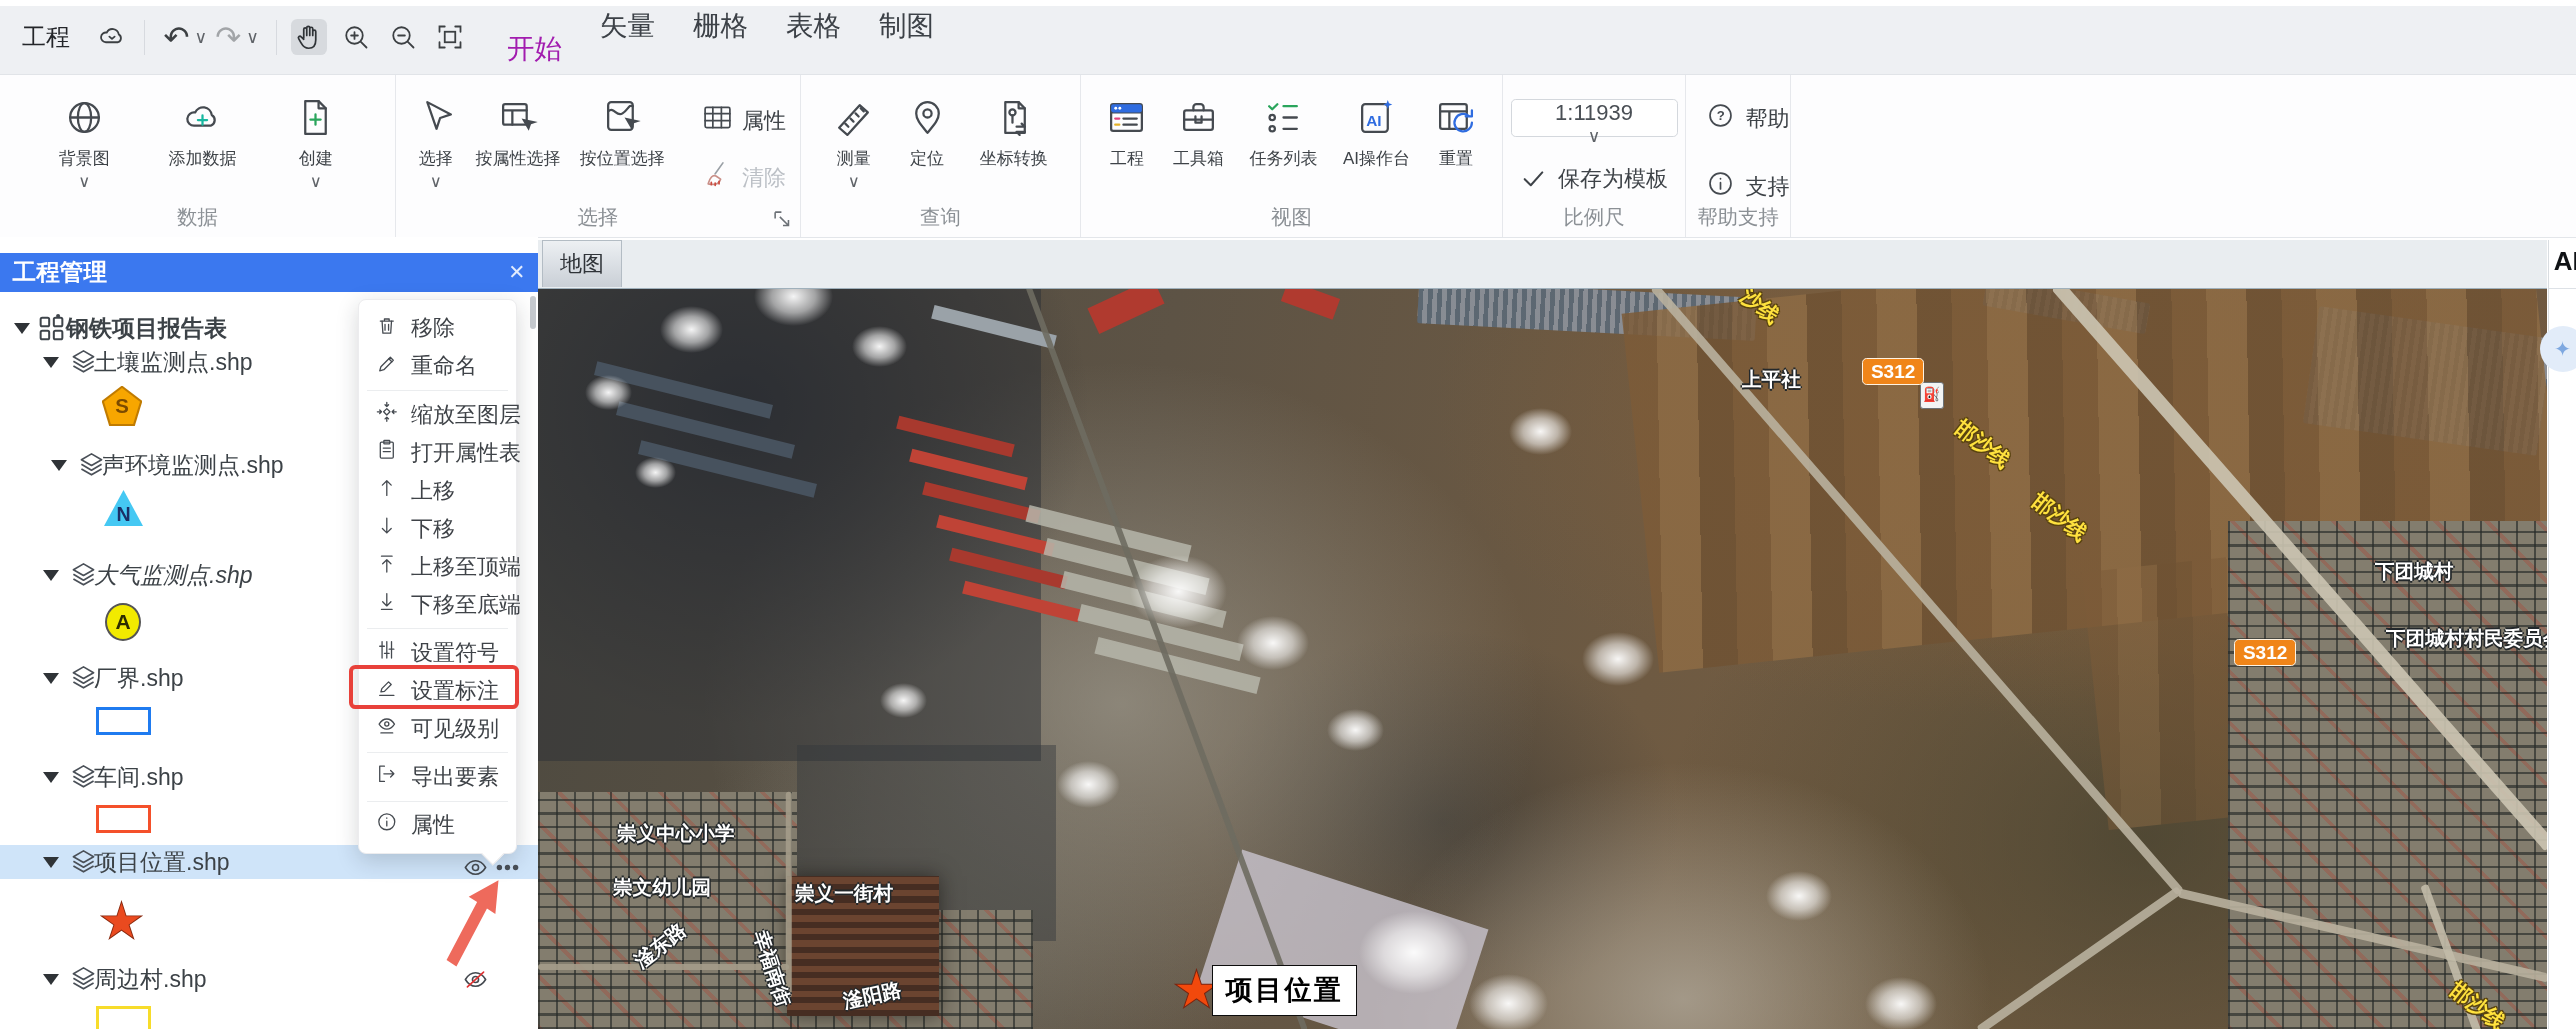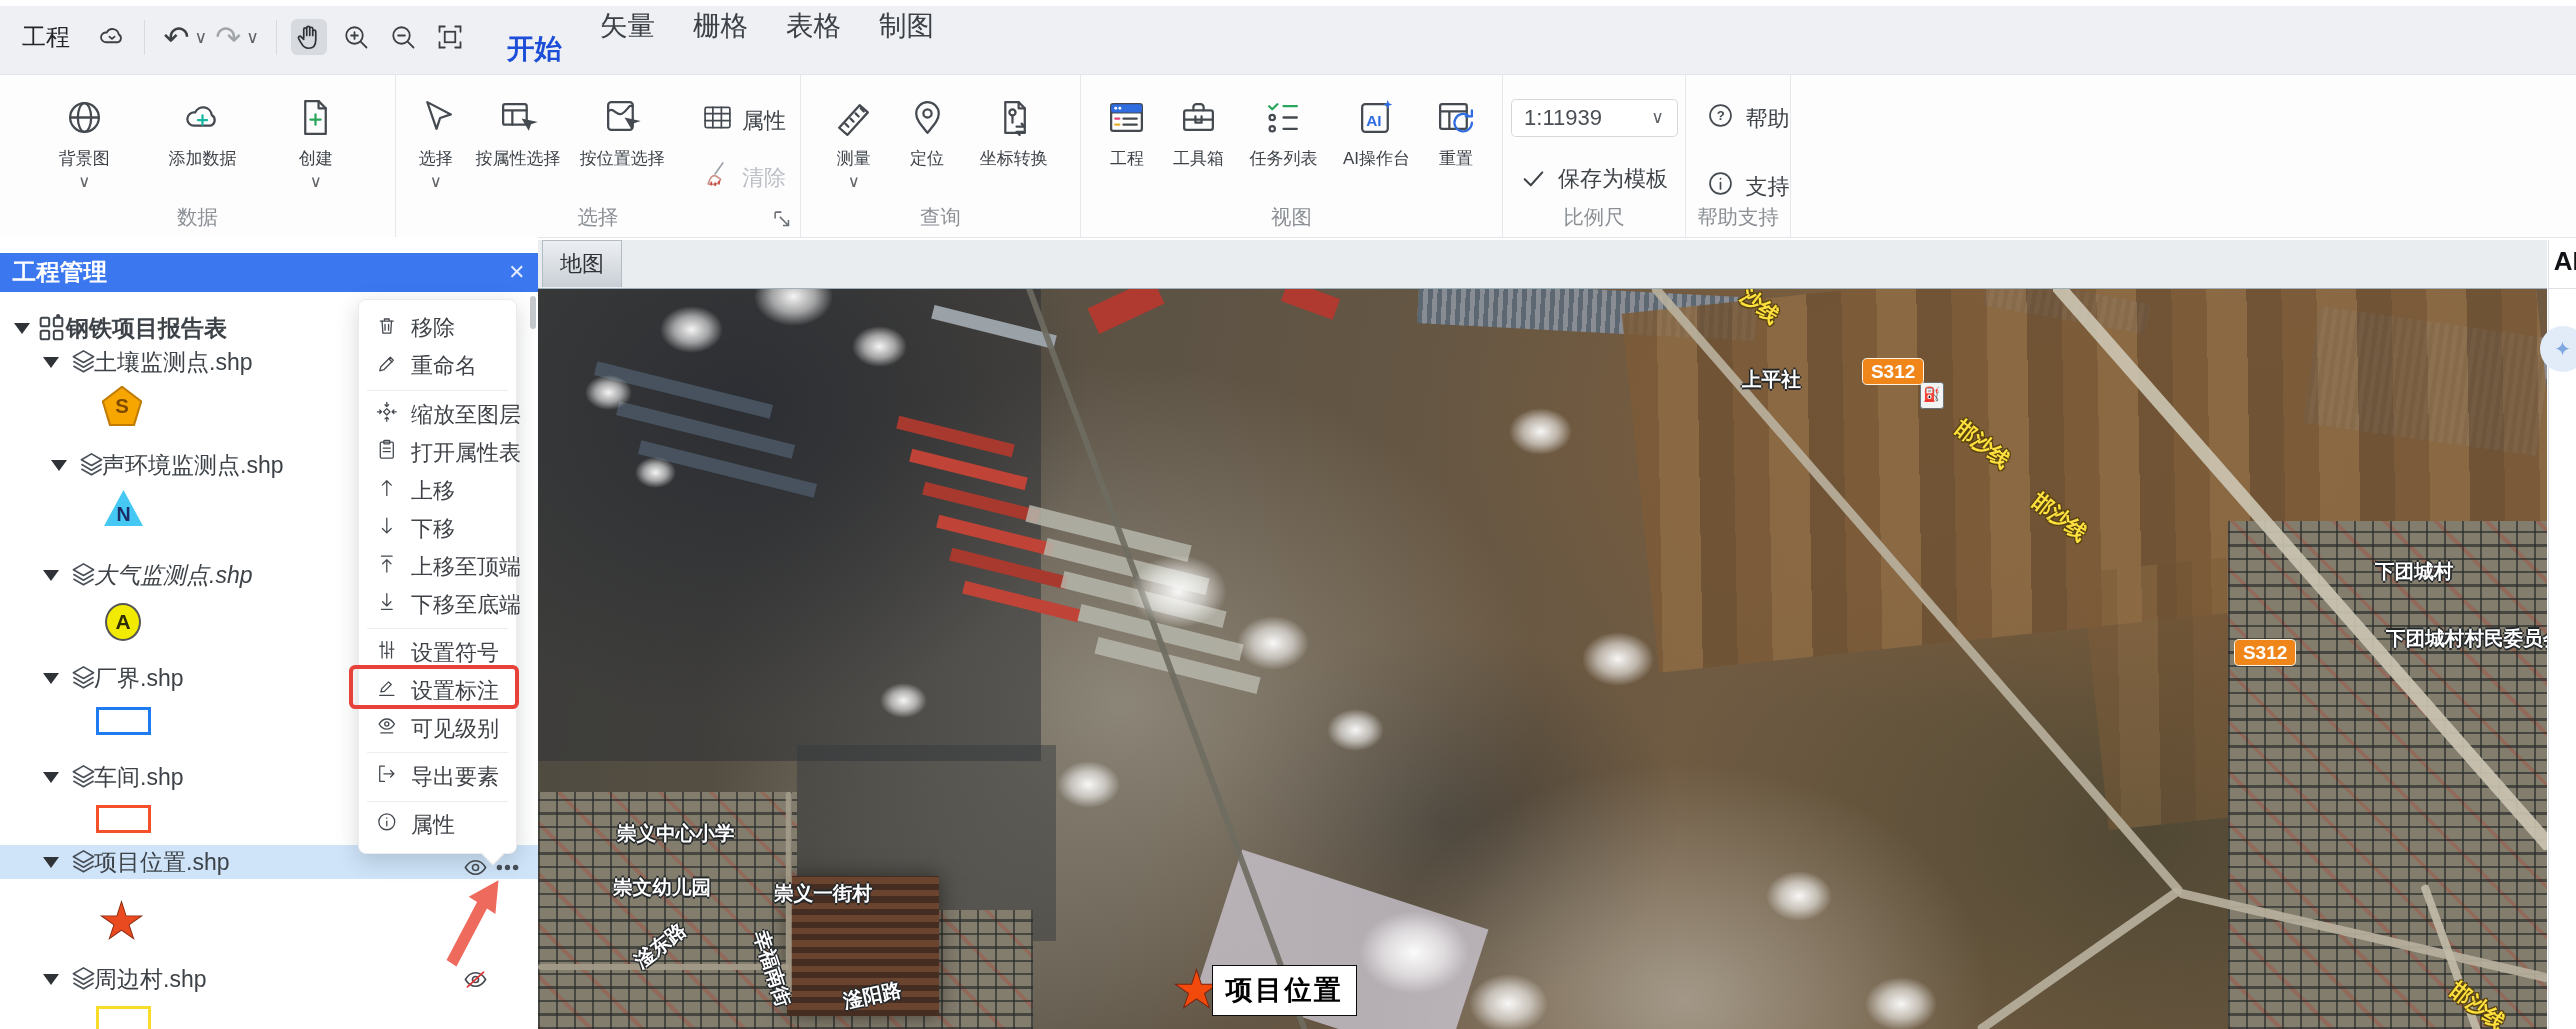--- a/index.html
+++ b/index.html
@@ -13,40 +13,40 @@
   .menubar::before { content:""; position:absolute; left:0; top:0; width:100%; height:5.5px; background:#fff; }
   .appmenu { font-size:24px; color:#24262a; margin-left:22px; font-weight:500; }
   .mb-ic { width:36px; height:36px; display:flex; align-items:center; justify-content:center; color:#3c4043; }
   .mb-ic svg { width:30px; height:30px; }
   .mb-sep { width:0.8px; height:35px; background:#d7dadf; margin:0 14px; }
   .mb-chev { font-size:17.3px; color:#5f6368; margin:0 3.1px 0 0; }
   .mb-dim { opacity:.42; }
   .tool-active { background:#d7dade; border-radius:6.3px; }
   .tabs { display:flex; margin-left:20.4px; }
   .tab { position:relative; font-size:27.5px; color:#3c4147; padding:0 19px; height:75px; display:flex; align-items:center; cursor:pointer; }
-  .tab.active { color:#1d4ed8; font-weight:700;margin-top:23px; }
+  .tab.active { color:#a21caf; font-weight:400;margin-top:23px; }
   .tab.active::after { content:""; position:absolute; left:20.4px; right:20.4px; bottom:1.6px; height:4.7px; border-radius:2.4px; background:#2766e0; }
 
   
   .ribbon { position:absolute; left:0; top:75px; width:2576px; height:163px; background:#fdfdfe; border-bottom:0.8px solid #e3e6ea; display:flex; }
   .rgroup { position:relative; height:100%; border-right:0.8px solid #e6e8ec; flex:0 0 auto; }
   .ritems { display:flex; justify-content:space-evenly; align-items:flex-start; padding-top:20.4px; height:134px; }
   .ritem { display:flex; flex-direction:column; align-items:center; cursor:pointer; }
   .ricon { height:44px; display:flex; align-items:center; justify-content:center; }
   .ricon svg { width:41px; height:41px; }
   .rlabel { font-size:17px; color:#3e4348; margin-top:7.9px; white-space:nowrap; }
   .rchev { font-size:16.5px; color:#5f6368; margin-top:3.1px; height:17.3px; line-height:17.3px; }
   .glabel { position:absolute; bottom:6.3px; left:0; width:100%; text-align:center; font-size:20.4px; color:#8b9095; }
   .rstack { display:flex; flex-direction:column; gap:20.4px; padding-top:27px; margin-left:4.7px; }
   .srow { display:flex; align-items:center; gap:9.4px; font-size:22px; color:#3e4348; cursor:pointer; }
   .srow svg { width:31px; height:31px; }
   .srow.disabled { color:#bcc0c6; }
   .launcher { position:absolute; right:7.9px; bottom:7.9px; width:20.4px; height:20.4px; color:#6b7076; cursor:pointer; }
   .scalebox { margin:23.6px auto 0; width:167px; height:38px; border:0.8px solid #d4d8dd; border-radius:4.7px; background:#fff;
-              display:flex; align-items:center; justify-content:space-between; padding:0 12.6px; font-size:22px; color:#4a4f55; cursor:pointer; }
+              display:flex; align-items:center; justify-content:space-between; padding:0 12.6px; font-size:22px; color:#4a4f55; cursor:pointer;flex-direction:column; }
   .scalebox .mb-chev { margin:0; }
   .savetpl { display:flex; align-items:center; gap:11px; margin-top:27px; justify-content:center; font-size:22px; color:#3e4348; cursor:pointer; }
   .helpcol { display:flex; flex-direction:column; gap:31px; padding-top:25px; align-items:flex-start; margin-left:19px; }
 
   
   .tabstrip { position:absolute; left:538px; top:240px; width:2009px; height:50px; background:#e9edf0; border-bottom:2.4px solid #9fb0bb; }
   .maptab { position:absolute; left:3.9px; top:0; width:80px; height:47px; background:linear-gradient(#edf0f3,#c9cfd6);
             border:0.8px solid #b3bcc4; border-bottom:none; display:flex; align-items:center; justify-content:center;
             font-size:22px; color:#2f3338; cursor:pointer; }
   .aipanel { position:absolute; left:2548px; top:240px; width:28px; height:790px; background:#fff; border-left:0.8px solid #d9dde1; }
@@ -466,21 +466,21 @@
     <div id="map-labels">
         <div class="mlabel shield" style="left: 1324px; top: 69px;">S312</div>
         <div class="mlabel shield" style="left: 1696px; top: 350px;">S312</div>
         <div class="mlabel road" style="left: 1201px; top: 3.1px; transform: rotate(38deg);">沙线</div>
         <div class="mlabel road" style="left: 1413px; top: 141px; transform: rotate(38deg);">邯沙线</div>
         <div class="mlabel road" style="left: 1490px; top: 214px; transform: rotate(38deg);">邯沙线</div>
         <div class="mlabel road" style="left: 1908px; top: 703px; transform: rotate(38deg);">邯沙线</div>
         <div class="mlabel place" style="left: 1204px; top: 77px;">上平社</div>
         <div class="mlabel place" style="left: 79px; top: 531px;">崇义中心小学</div>
         <div class="mlabel place" style="left: 75px; top: 585px;">崇文幼儿园</div>
-        <div class="mlabel place" style="left: 236px; top: 591px;">崇义一街村</div>
+        <div class="mlabel place" style="left: 236px; top: 591px; padding-left: 21px;">崇义一街村</div>
         <div class="mlabel place" style="left: 1837px; top: 269px;">下团城村</div>
         <div class="mlabel place" style="left: 1848px; top: 336px;">下团城村村民委员会</div>
         <div class="mlabel place" style="left: 93px; top: 643px; transform: rotate(-38deg);">滏东路</div>
         <div class="mlabel place" style="left: 195px; top: 666px; transform: rotate(72deg);">幸福南街</div>
         <div class="mlabel place" style="left: 305px; top: 693px; transform: rotate(-12deg);">滏阳路</div>
       </div>
     <div class="marker-star" style="left:638px; top:682px;">
       <span class="star-shape" style="background:#7a2410; transform:scale(1.16)"></span>
       <span class="star-shape" style="background:#f2490c"></span>
     </div>

